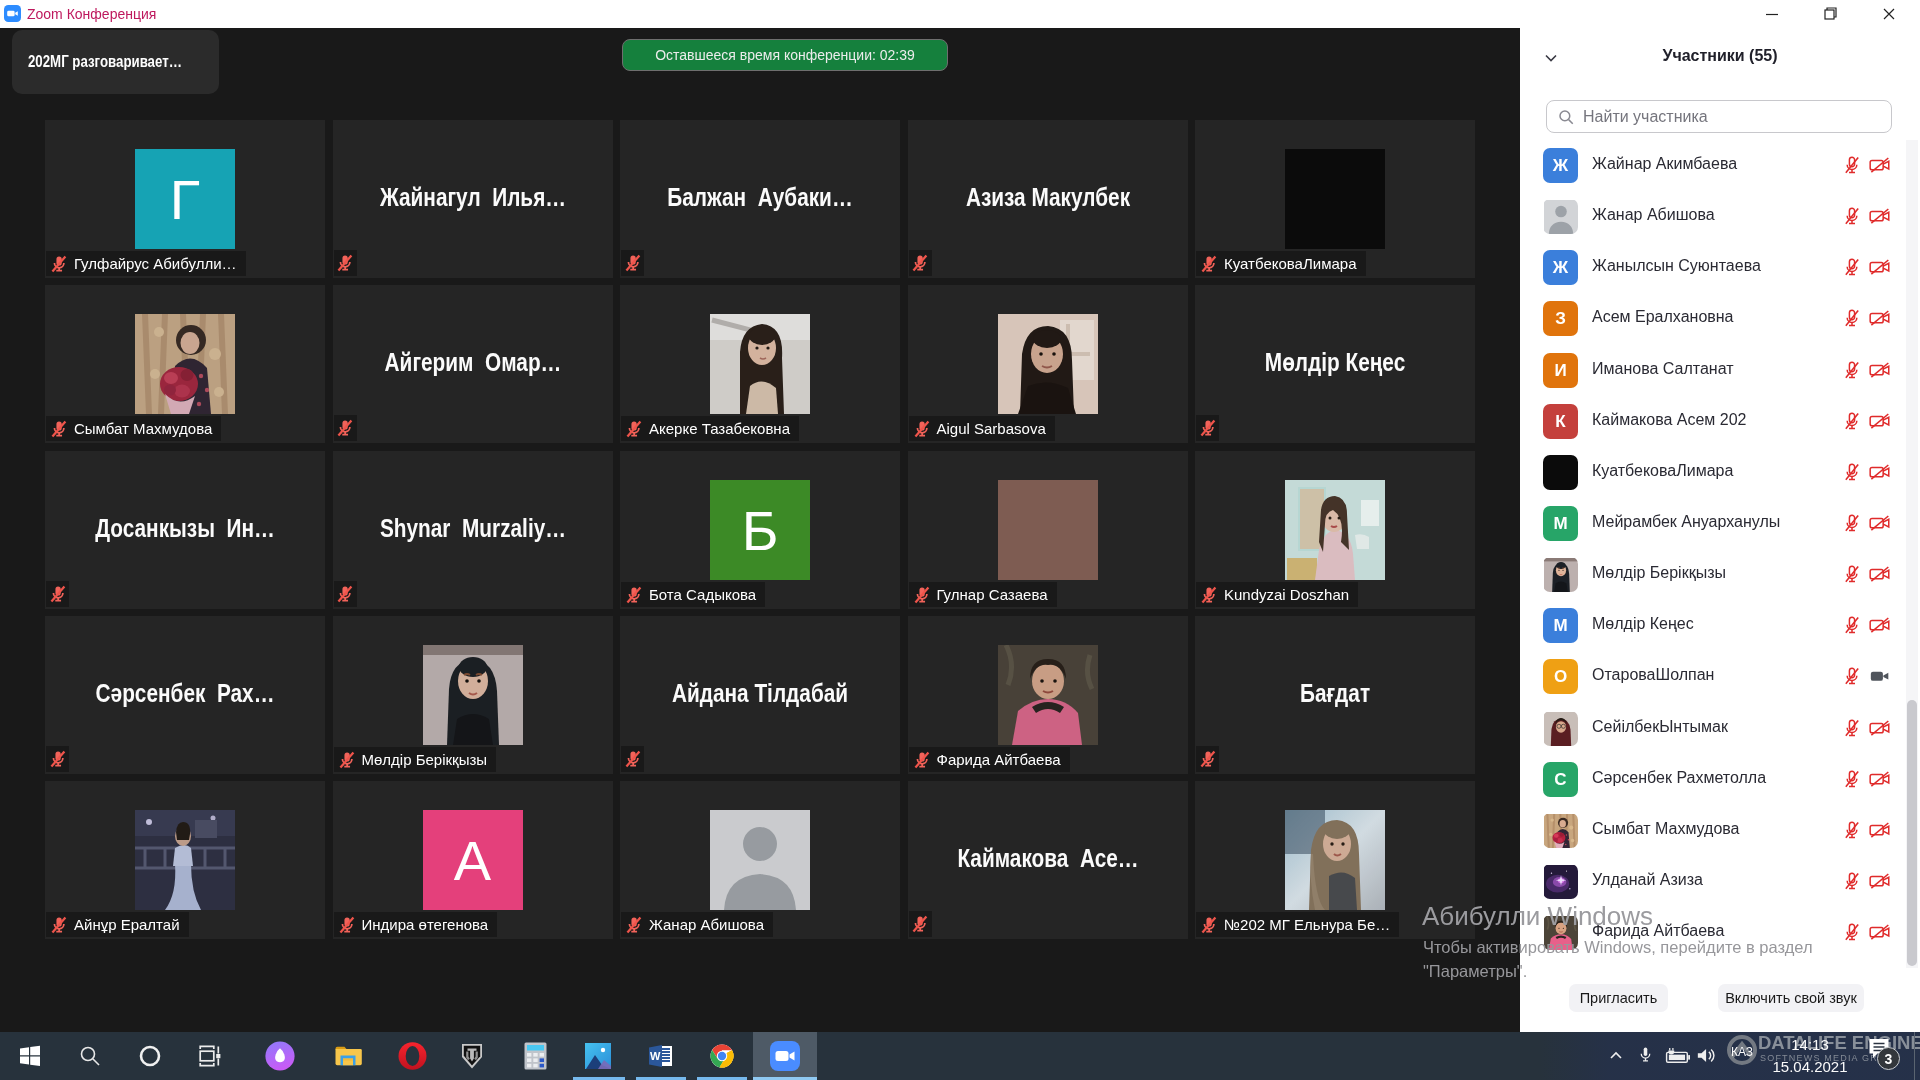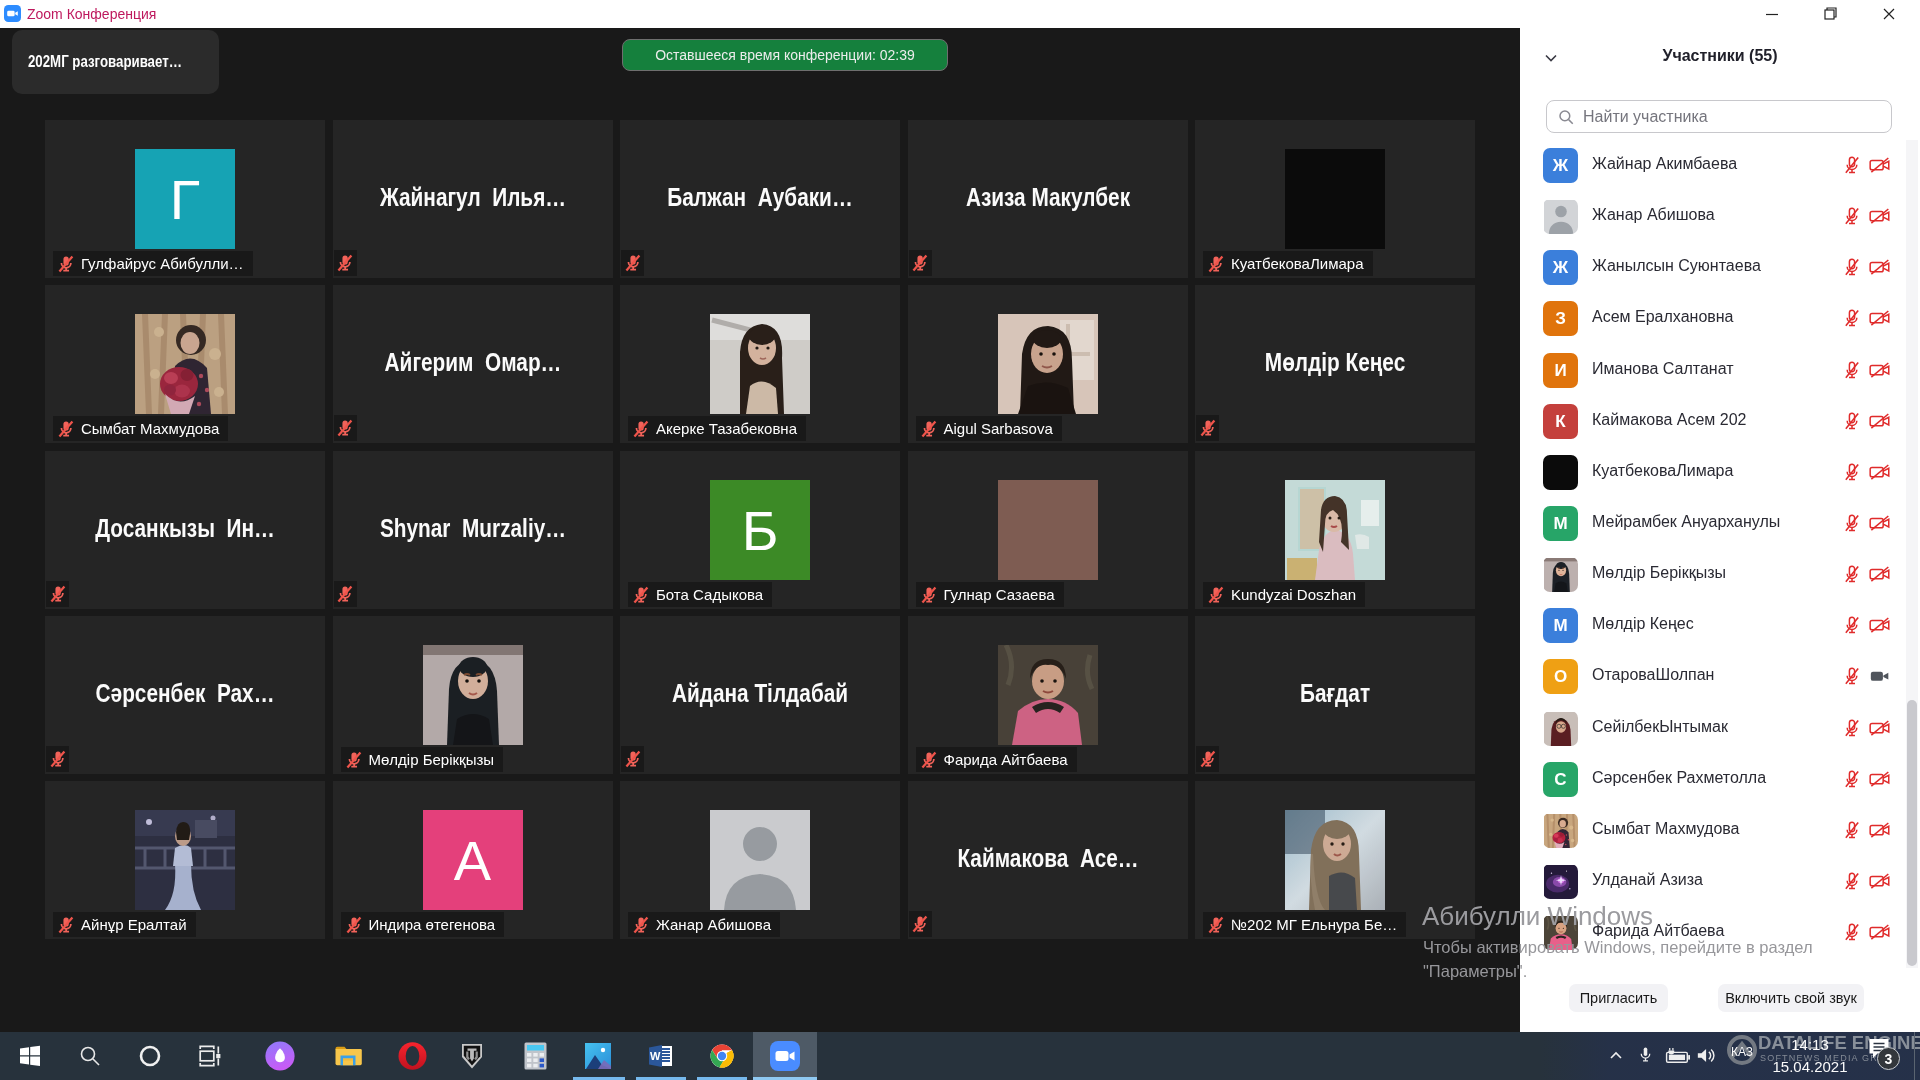--- a/index.html
+++ b/index.html
@@ -4,21 +4,21 @@
 *{margin:0;padding:0;box-sizing:border-box}
 html,body{width:1920px;height:1080px;overflow:hidden;font-family:"Liberation Sans",sans-serif;background:#191919}
 .abs{position:absolute}
 #titlebar{position:absolute;left:0;top:0;width:1920px;height:28px;background:#ffffff}
 #titlebar .t{position:absolute;left:27px;top:6px;font-size:14px;color:#be185d}
 #main{position:absolute;left:0;top:28px;width:1520px;height:1004px;background:#191919}
 #panel{position:absolute;left:1520px;top:28px;width:400px;height:1004px;background:#ffffff}
 #taskbar{position:absolute;left:0;top:1032px;width:1920px;height:48px;background:#27323c}
 .tile{position:absolute;background:#252525}
 .tname{position:absolute;left:50%;top:50%;transform:translate(-50%,-54%) scaleX(0.8);color:#fbfbfb;font-size:26px;font-weight:bold;white-space:pre}
-.tlabel{position:absolute;left:8px;bottom:2px;display:flex;align-items:center;background:rgba(22,22,22,.78);height:25px;padding:0 9px 0 5px;color:#fff;font-size:15px;white-space:nowrap}
+.tlabel{position:absolute;left:1px;bottom:2px;display:flex;align-items:center;background:rgba(22,22,22,.78);height:25px;padding:0 9px 0 5px;color:#fff;font-size:15px;white-space:nowrap}
 .tlabel svg{margin-right:7px}
 .miconly{position:absolute;left:1px;bottom:2px;width:23px;height:26px;display:flex;align-items:center;justify-content:center;background:rgba(22,22,22,.78)}
 .tavatar{position:absolute;left:50%;top:50%;transform:translate(-50%,-50%);width:100px;height:100px;display:flex;align-items:center;justify-content:center;color:#fff;font-size:56px;font-weight:300}
 .tphoto{position:absolute;left:50%;top:50%;transform:translate(-50%,-50%);width:100px;height:100px;overflow:hidden;filter:saturate(0.82) brightness(0.96)}
 .prow{position:absolute;left:1520px;width:386px;height:51px}
 .pav{position:absolute;left:23px;top:8px;width:35px;height:35px;border-radius:7px;display:flex;align-items:center;justify-content:center;color:#fff;font-size:17px;font-weight:bold;overflow:hidden}
 .pname{position:absolute;left:72px;top:15px;font-size:16px;color:#2a2a33;white-space:nowrap}
 .pic1{position:absolute;left:322px;top:15px}
 .pic2{position:absolute;left:348px;top:15px}
 .wbtn{position:absolute;background:#f2f2f5;border-radius:7px;font-size:14.5px;color:#1a1a1a;display:flex;align-items:center;justify-content:center;white-space:nowrap}

